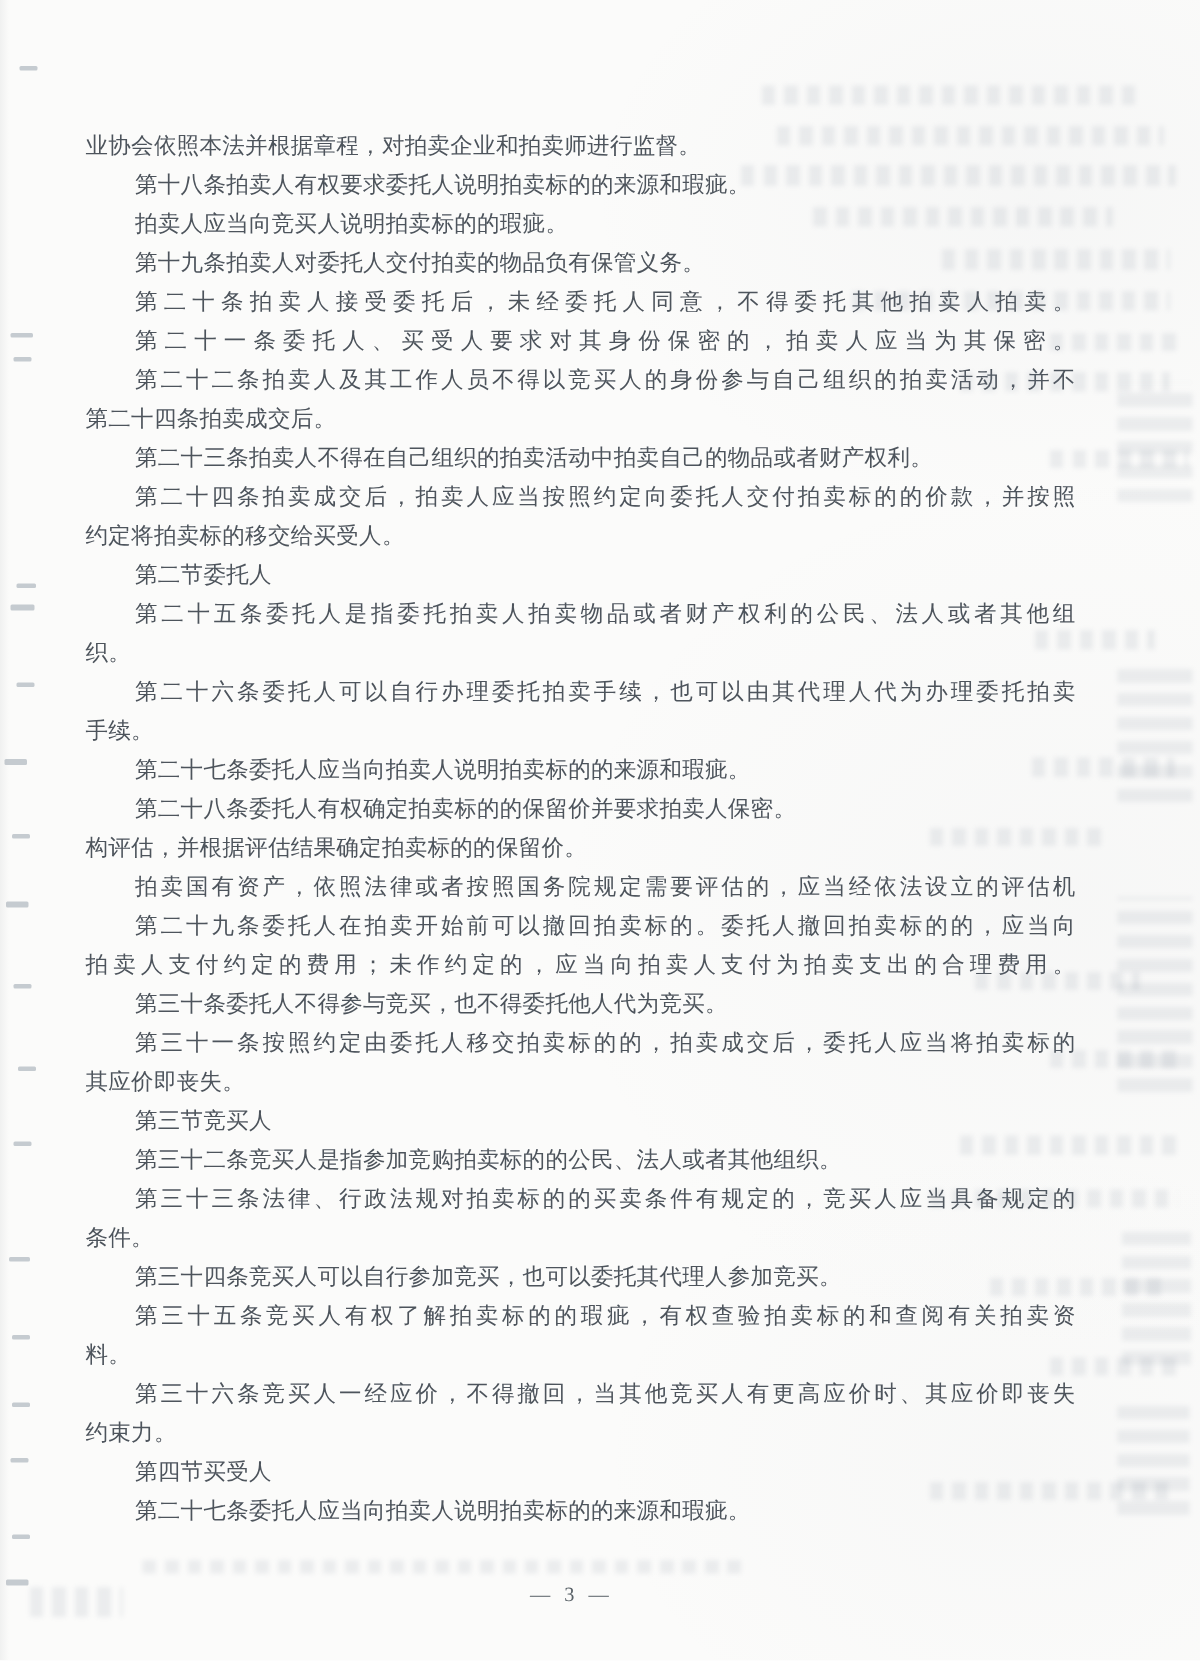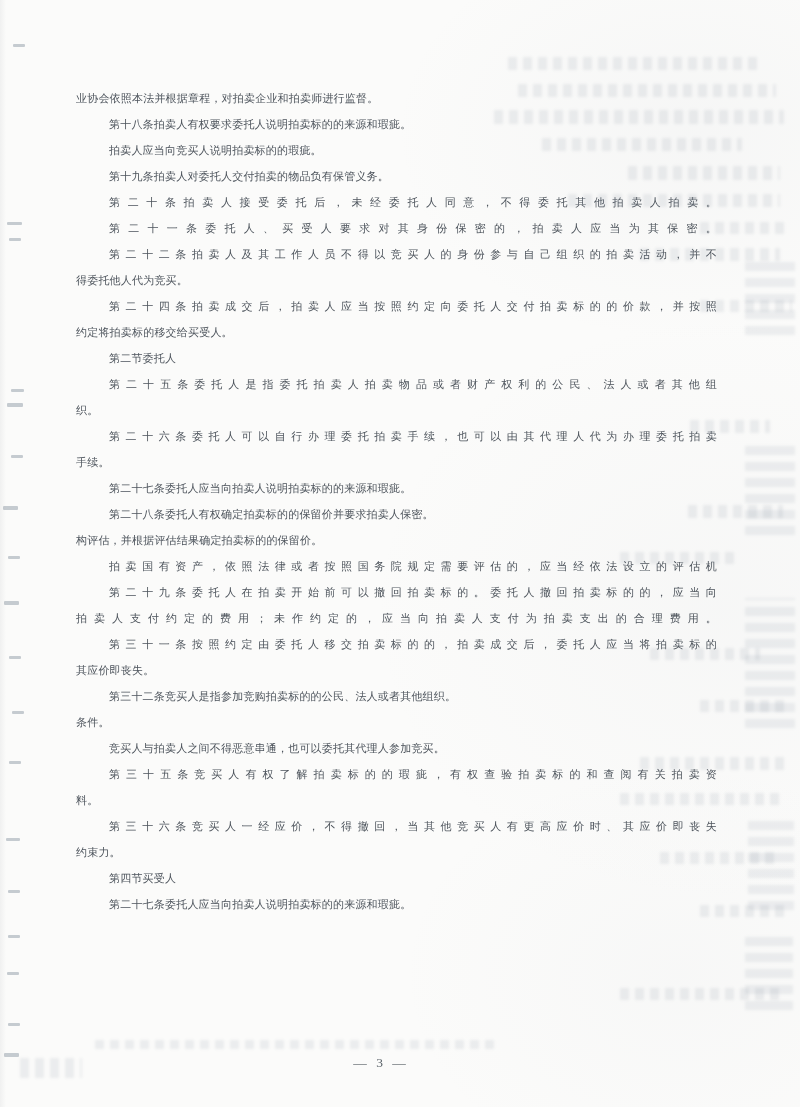--- a/index.html
+++ b/index.html
@@ -32,25 +32,24 @@
     pointer-events: none;
   }
   .text-block {
     position: absolute;
     left: 57px; top: 85px;
     width: 660px;
   }
   .line {
     height: 26px;
     line-height: 26px;
-    font-size: 11px;
+    font-size: 15px;
     color: var(--ink);
     white-space: pre;
     letter-spacing: 0.2px;
-    margin-left: 19px;
   }
   .line.indent { padding-left: 33px; }
   .line.full {
     white-space: normal;
     text-align: justify;
     text-align-last: justify;
   }
   .footer {
     position: absolute;
     left: 57px; top: 1055px;
@@ -87,39 +86,43 @@
 
 <div class="page">
   <div class="text-block">
       <div class="line">业协会依照本法并根据章程，对拍卖企业和拍卖师进行监督。</div>
       <div class="line indent">第十八条拍卖人有权要求委托人说明拍卖标的的来源和瑕疵。</div>
       <div class="line indent">拍卖人应当向竞买人说明拍卖标的的瑕疵。</div>
       <div class="line indent">第十九条拍卖人对委托人交付拍卖的物品负有保管义务。</div>
       <div class="line indent full">第二十条拍卖人接受委托后，未经委托人同意，不得委托其他拍卖人拍卖。</div>
       <div class="line indent full">第二十一条委托人、买受人要求对其身份保密的，拍卖人应当为其保密。</div>
       <div class="line indent full">第二十二条拍卖人及其工作人员不得以竞买人的身份参与自己组织的拍卖活动，并不</div>
-      <div class="line">得委托他人代为竞买。</div>
+      <div class="line">第二十四条拍卖成交后。</div>
+      <div class="line indent">第二十三条拍卖人不得在自己组织的拍卖活动中拍卖自己的物品或者财产权利。</div>
       <div class="line indent full">第二十四条拍卖成交后，拍卖人应当按照约定向委托人交付拍卖标的的价款，并按照</div>
       <div class="line">约定将拍卖标的移交给买受人。</div>
       <div class="line indent">第二节委托人</div>
       <div class="line indent full">第二十五条委托人是指委托拍卖人拍卖物品或者财产权利的公民、法人或者其他组</div>
       <div class="line">织。</div>
       <div class="line indent full">第二十六条委托人可以自行办理委托拍卖手续，也可以由其代理人代为办理委托拍卖</div>
       <div class="line">手续。</div>
       <div class="line indent">第二十七条委托人应当向拍卖人说明拍卖标的的来源和瑕疵。</div>
       <div class="line indent">第二十八条委托人有权确定拍卖标的的保留价并要求拍卖人保密。</div>
       <div class="line">构评估，并根据评估结果确定拍卖标的的保留价。</div>
       <div class="line indent full">拍卖国有资产，依照法律或者按照国务院规定需要评估的，应当经依法设立的评估机</div>
       <div class="line indent full">第二十九条委托人在拍卖开始前可以撤回拍卖标的。委托人撤回拍卖标的的，应当向</div>
       <div class="line full">拍卖人支付约定的费用；未作约定的，应当向拍卖人支付为拍卖支出的合理费用。</div>
+      <div class="line indent">第三十条委托人不得参与竞买，也不得委托他人代为竞买。</div>
       <div class="line indent full">第三十一条按照约定由委托人移交拍卖标的的，拍卖成交后，委托人应当将拍卖标的</div>
       <div class="line">其应价即丧失。</div>
+      <div class="line indent">第三节竞买人</div>
       <div class="line indent">第三十二条竞买人是指参加竞购拍卖标的的公民、法人或者其他组织。</div>
+      <div class="line indent full">第三十三条法律、行政法规对拍卖标的的买卖条件有规定的，竞买人应当具备规定的</div>
       <div class="line">条件。</div>
-      <div class="line indent">竞买人与拍卖人之间不得恶意串通，也可以委托其代理人参加竞买。</div>
+      <div class="line indent">第三十四条竞买人可以自行参加竞买，也可以委托其代理人参加竞买。</div>
       <div class="line indent full">第三十五条竞买人有权了解拍卖标的的瑕疵，有权查验拍卖标的和查阅有关拍卖资</div>
       <div class="line">料。</div>
       <div class="line indent full">第三十六条竞买人一经应价，不得撤回，当其他竞买人有更高应价时、其应价即丧失</div>
       <div class="line">约束力。</div>
       <div class="line indent">第四节买受人</div>
       <div class="line indent">第二十七条委托人应当向拍卖人说明拍卖标的的来源和瑕疵。</div>
     </div>
   <div class="footer">— 3 —</div>
 <span class="bind-mark" style="left: 13px; top: 44px; width: 12px; height: 3px;"></span>
     <span class="bind-mark" style="left: 7px; top: 222px; width: 15px; height: 3px;"></span>

